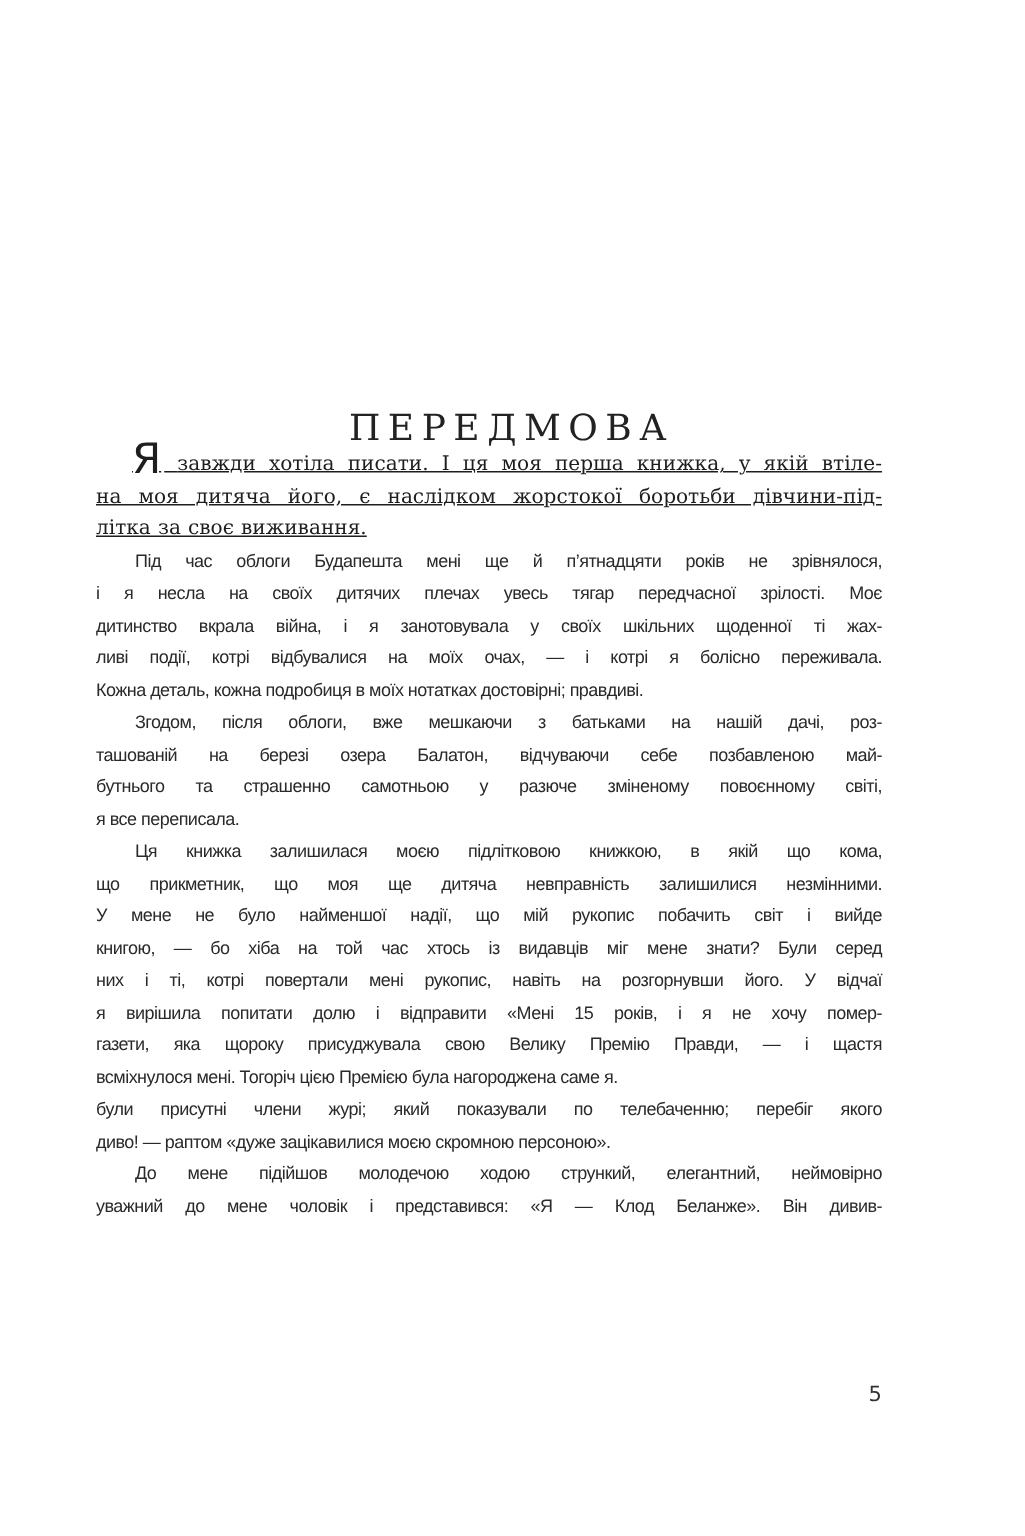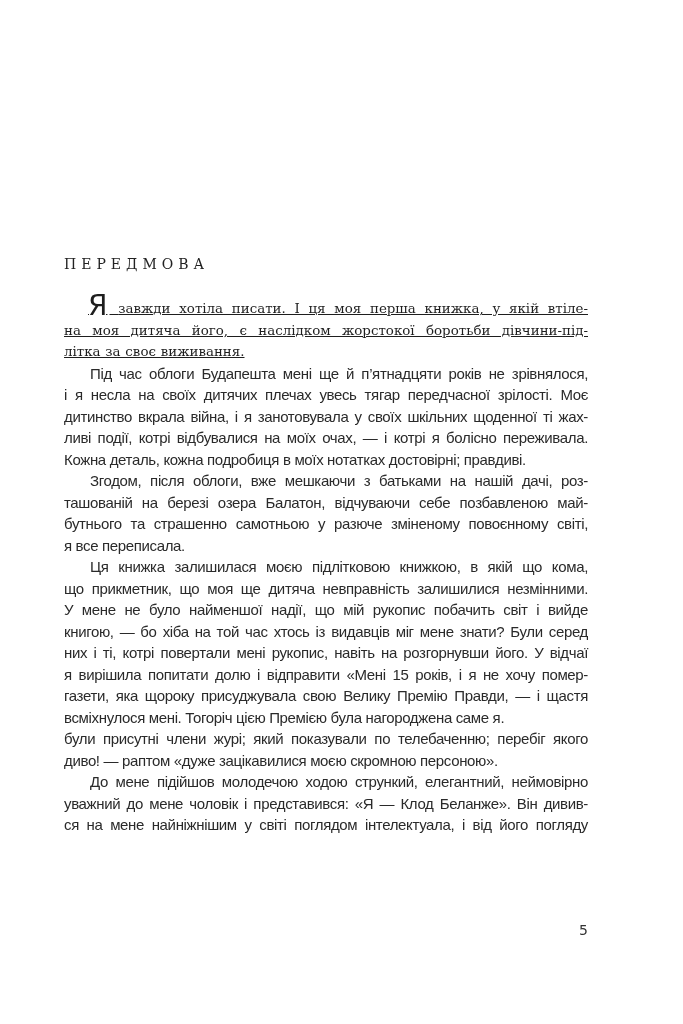--- a/index.html
+++ b/index.html
@@ -19,26 +19,26 @@
       left: 64px;
       top: 0;
       width: 524px;
       height: 1024px;
     }
     .title {
       position: absolute;
       top: 256px;
       left: 0;
       width: 524px;
-      text-align: left;
+      text-align: center;
       font-family: "DejaVu Serif", serif;
-      font-size: 14px;
+      font-size: 24px;
       letter-spacing: 5px;
       color: #222;
-      margin: 0;
+      margin: 15px;
       font-weight: normal;
     }
     .body-text {
       position: absolute;
       top: 296px;
       left: 0;
       width: 524px;
     }
     .lead {
       font-family: "DejaVu Serif", serif;
@@ -54,21 +54,21 @@
       font-family: "DejaVu Sans", sans-serif;
       font-size: 28px;
       font-weight: normal;
       line-height: 20px;
       margin-left: 24px;
       margin-right: 2px;
       vertical-align: -2px;
     }
     .para {
       font-family: "Liberation Sans Narrow", "Liberation Sans", sans-serif;
-      font-size: 15px;
+      font-size: 12px;
       line-height: 21.5px;
       text-align: justify;
       text-indent: 26px;
       margin: 0;
       letter-spacing: -0.35px;
       color: #2a2a2a;
     }
     .line {
       display: block;
       text-align: justify;
@@ -129,19 +129,18 @@
     </div>
 
     <div class="para">
       <span class="line" style="text-indent:0">були присутні члени журі; який показували по телебаченню; перебіг якого</span>
       <span class="line last" style="text-indent:0">диво! — раптом «дуже зацікавилися моєю скромною персоною».</span>
     </div>
 
     <div class="para">
       <span class="line" style="text-indent:26px">До мене підійшов молодечою ходою стрункий, елегантний, неймовірно</span>
       <span class="line" style="text-indent:0">уважний до мене чоловік і представився: «Я — Клод Беланже». Він дивив-</span>
-      <span class="line" style="text-indent:0">ся на мене найніжнішим у світі поглядом інтелектуала, і від його погляду</span>
     </div>
 
   </div>
 </div>
 
 <div class="page-number">5</div>
 
 </body></html>

